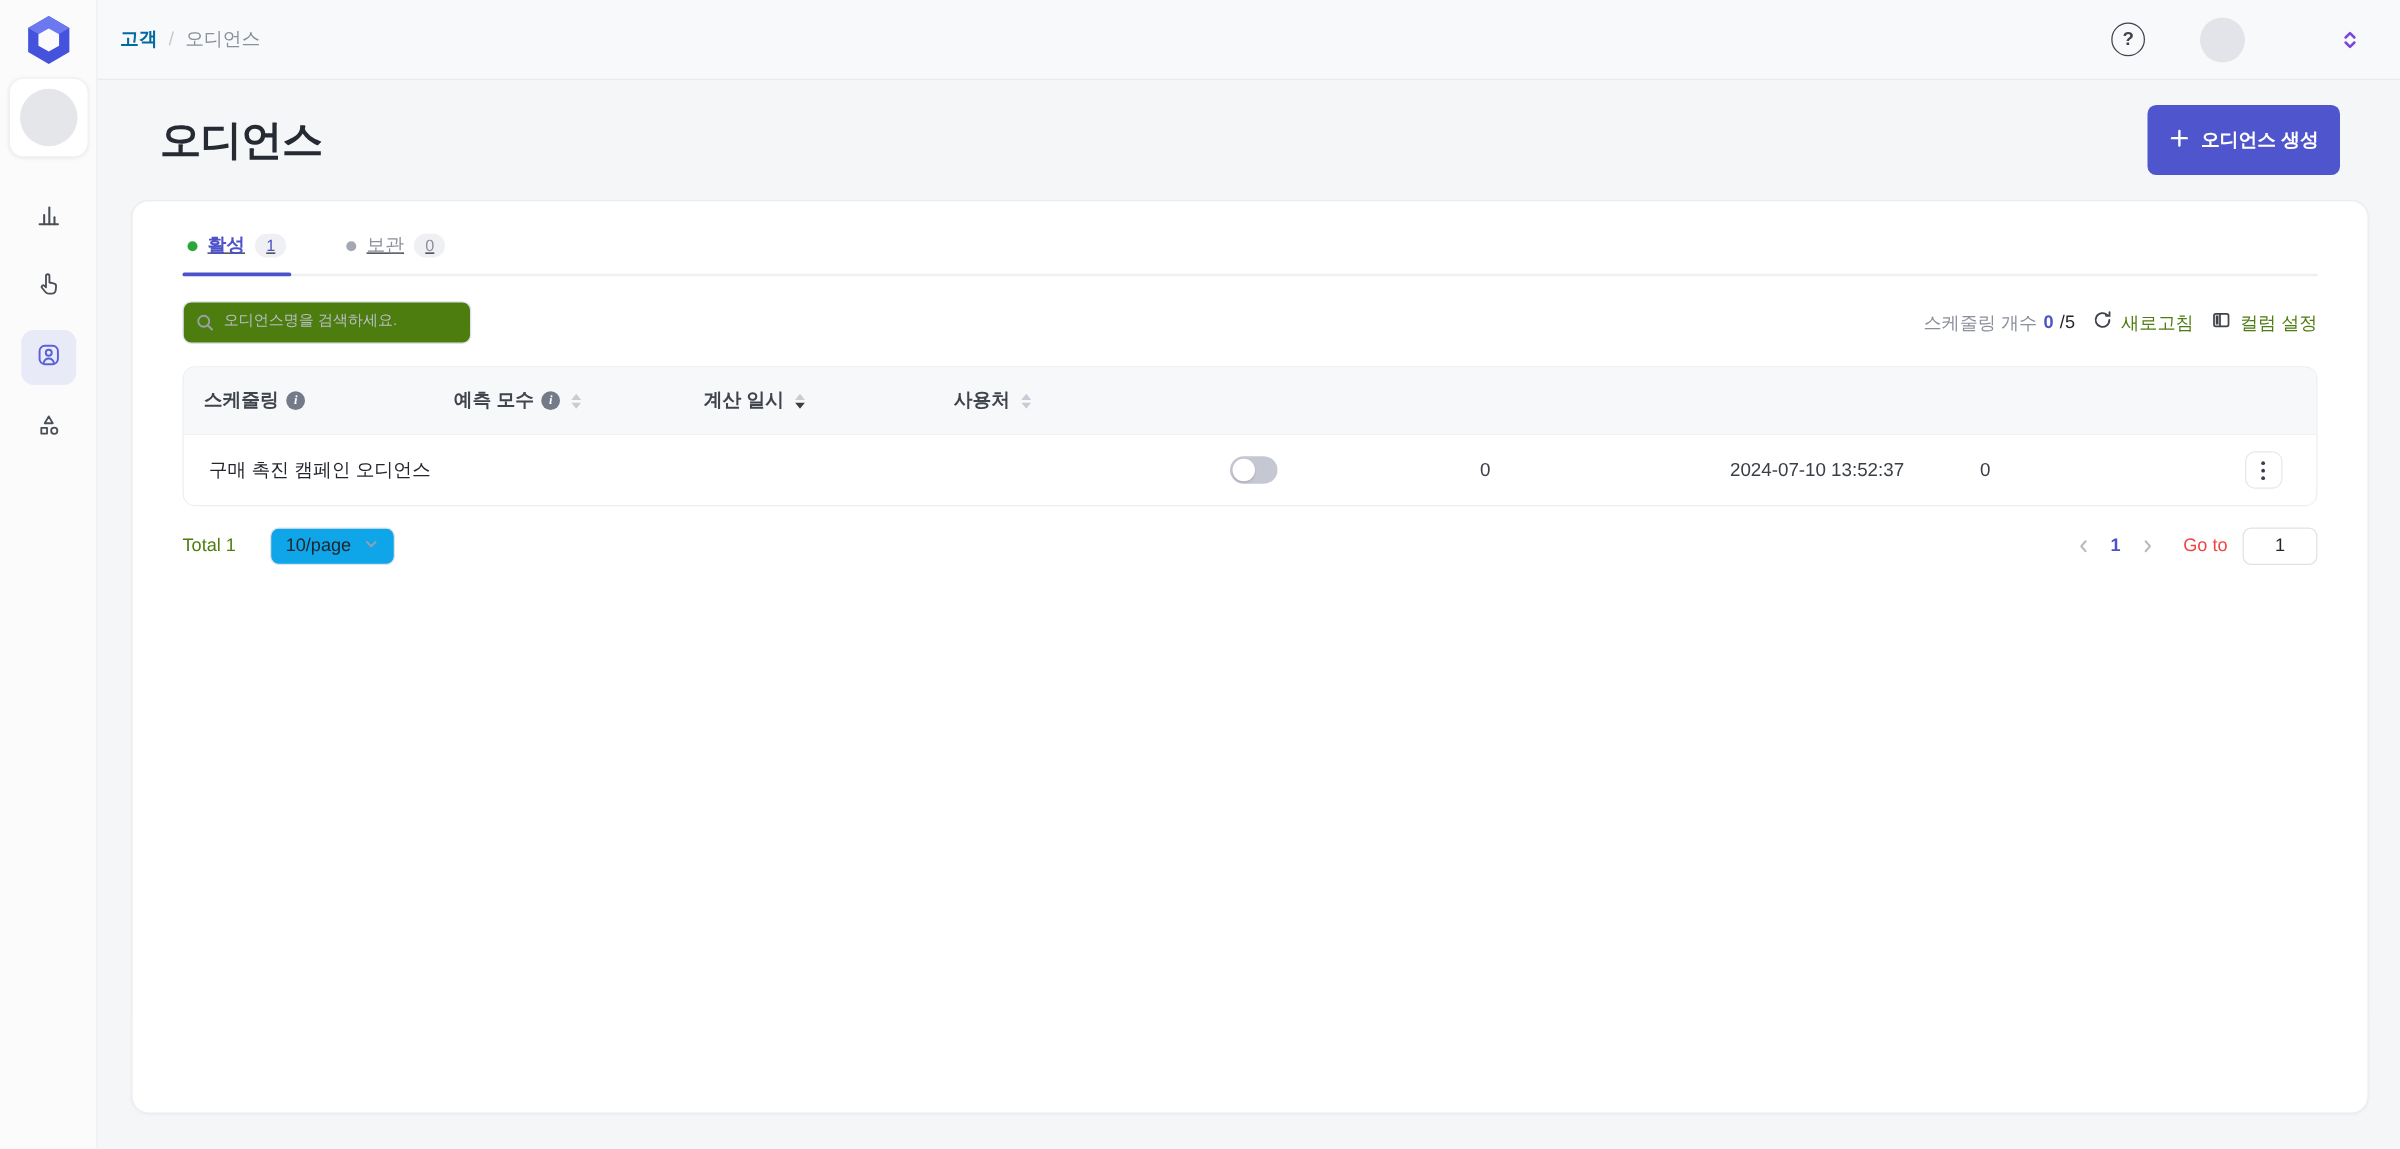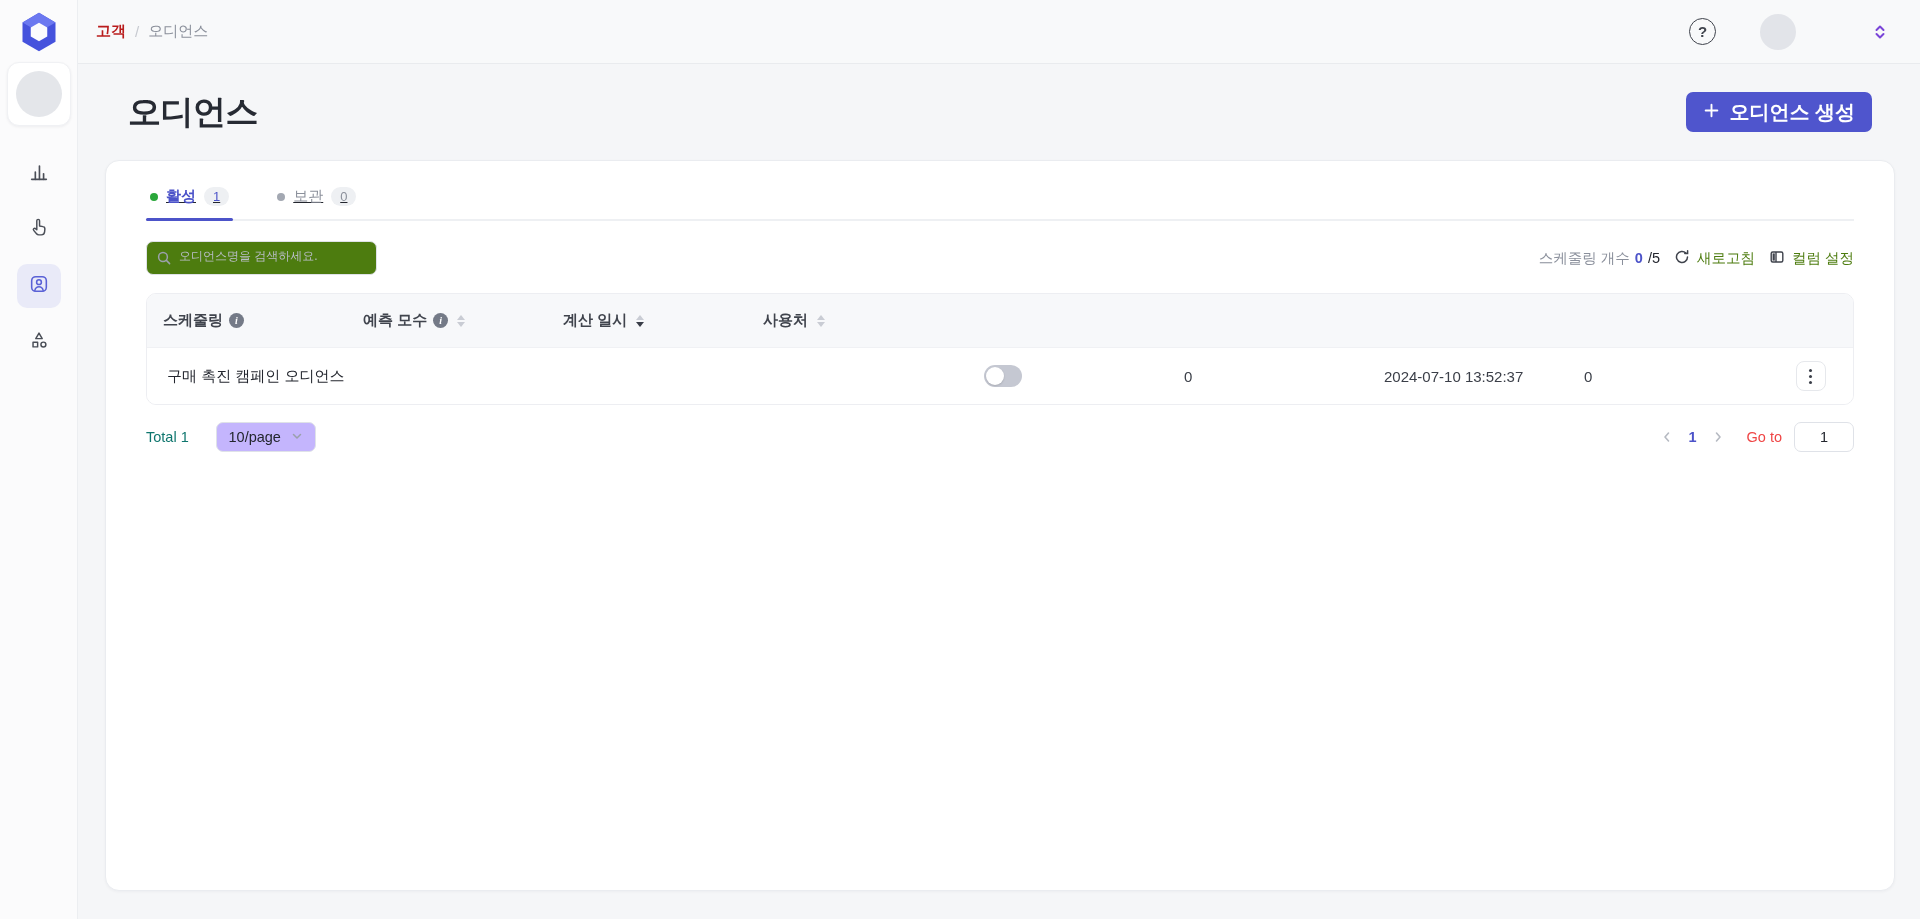--- a/index.html
+++ b/index.html
@@ -26,42 +26,42 @@
   .nav-item { width:44px; height:44px; border-radius:10px; display:flex; align-items:center; justify-content:center; cursor:pointer; }
   .nav-item.active { background:#e9eaf8; }
 
   
   .topbar {
     position:absolute; left:78px; top:0; width:1842px; height:64px;
     background:#f8f9fa; border-bottom:1px solid #e9ebee;
     display:flex; align-items:center; padding:0 30px 0 18px;
   }
   .breadcrumb { display:flex; align-items:center; gap:9px; font-size:15px; }
-  .crumb-root { color:#b91c1c; font-weight:700; }
+  .crumb-root { color:#0369a1; font-weight:700; }
   .crumb-sep { color:#c6c9d0; }
   .crumb-current { color:#8b909b; }
   .topbar-right { margin-left:auto; display:flex; align-items:center; }
   .help-btn {
     width:27px; height:27px; border-radius:50%; border:1.6px solid #3f434c;
     display:flex; align-items:center; justify-content:center;
     font-size:15px; font-weight:700; color:#3f434c; background:transparent; cursor:pointer;
   }
   .topbar-avatar { width:36px; height:36px; border-radius:50%; background:#e2e4e9; margin-left:44px; }
   .expand-btn { margin-left:74px; background:none; border:none; cursor:pointer; display:flex; }
 
   
   .page-header {
     position:absolute; left:78px; top:64px; width:1842px; height:96px;
     display:flex; align-items:center; justify-content:space-between;
     padding:0 48px 0 50px;
   }
   .page-title { font-size:33px; font-weight:700; color:#262a33; letter-spacing:-.5px; }
   .create-btn {
-    height:40px; padding:0 17px; border:none; border-radius:7px;
-    background:#4f55cd; color:#fff; font-size:20px; font-weight:600;
+    height:56px; padding:0 17px; border:none; border-radius:7px;
+    background:#4f55cd; color:#fff; font-size:15px; font-weight:600;
     font-family:inherit; display:flex; align-items:center; gap:9px; cursor:pointer;
   }
 
   
   .card {
     position:absolute; left:105px; top:160px; width:1790px; height:731px;
     background:#fff; border:1px solid #eaecf0; border-radius:14px;
     box-shadow:0 1px 3px rgba(20,24,40,.04);
   }
 
@@ -118,24 +118,24 @@
   .toggle .knob { position:absolute; left:2px; top:2px; width:18px; height:18px; border-radius:50%; background:#fff; box-shadow:0 1px 2px rgba(0,0,0,.15); }
 
   .kebab-btn {
     width:30px; height:30px; background:#fff; border:1px solid #e6e8ec; border-radius:8px;
     display:flex; flex-direction:column; align-items:center; justify-content:center; gap:3px; cursor:pointer;
   }
   .kebab-btn i { width:3px; height:3px; border-radius:50%; background:#3a3e48; }
 
   
   .pagination { margin:17px 40px 0; display:flex; align-items:center; }
-  .total-label { font-size:14.5px; color:#0f766e; }
+  .total-label { font-size:14.5px; color:#4d7c0f; }
   .pagesize-select {
     margin-left:27px; width:100px; height:30px; border:1px solid #dfe2e8; border-radius:7px;
-    background:#c4b5fd; display:flex; align-items:center; justify-content:center; gap:10px;
+    background:#0ea5e9; display:flex; align-items:center; justify-content:center; gap:10px;
     font-size:14.5px; color:#23262e; cursor:pointer;
   }
   .pager { margin-left:auto; display:flex; align-items:center; }
   .page-arrow { background:none; border:none; cursor:pointer; display:flex; padding:4px; }
   .page-num { margin:0 10px; font-size:14.5px; font-weight:700; color:#4c53c9; }
   .goto-label { margin-left:18px; font-size:14.5px; color:#ef4444; }
   .goto-input {
     margin-left:12px; width:60px; height:30px; border:1px solid #dfe2e8; border-radius:7px;
     text-align:center; font-size:14.5px; font-family:inherit; color:#23262e; outline:none; background:#fff;
   }

